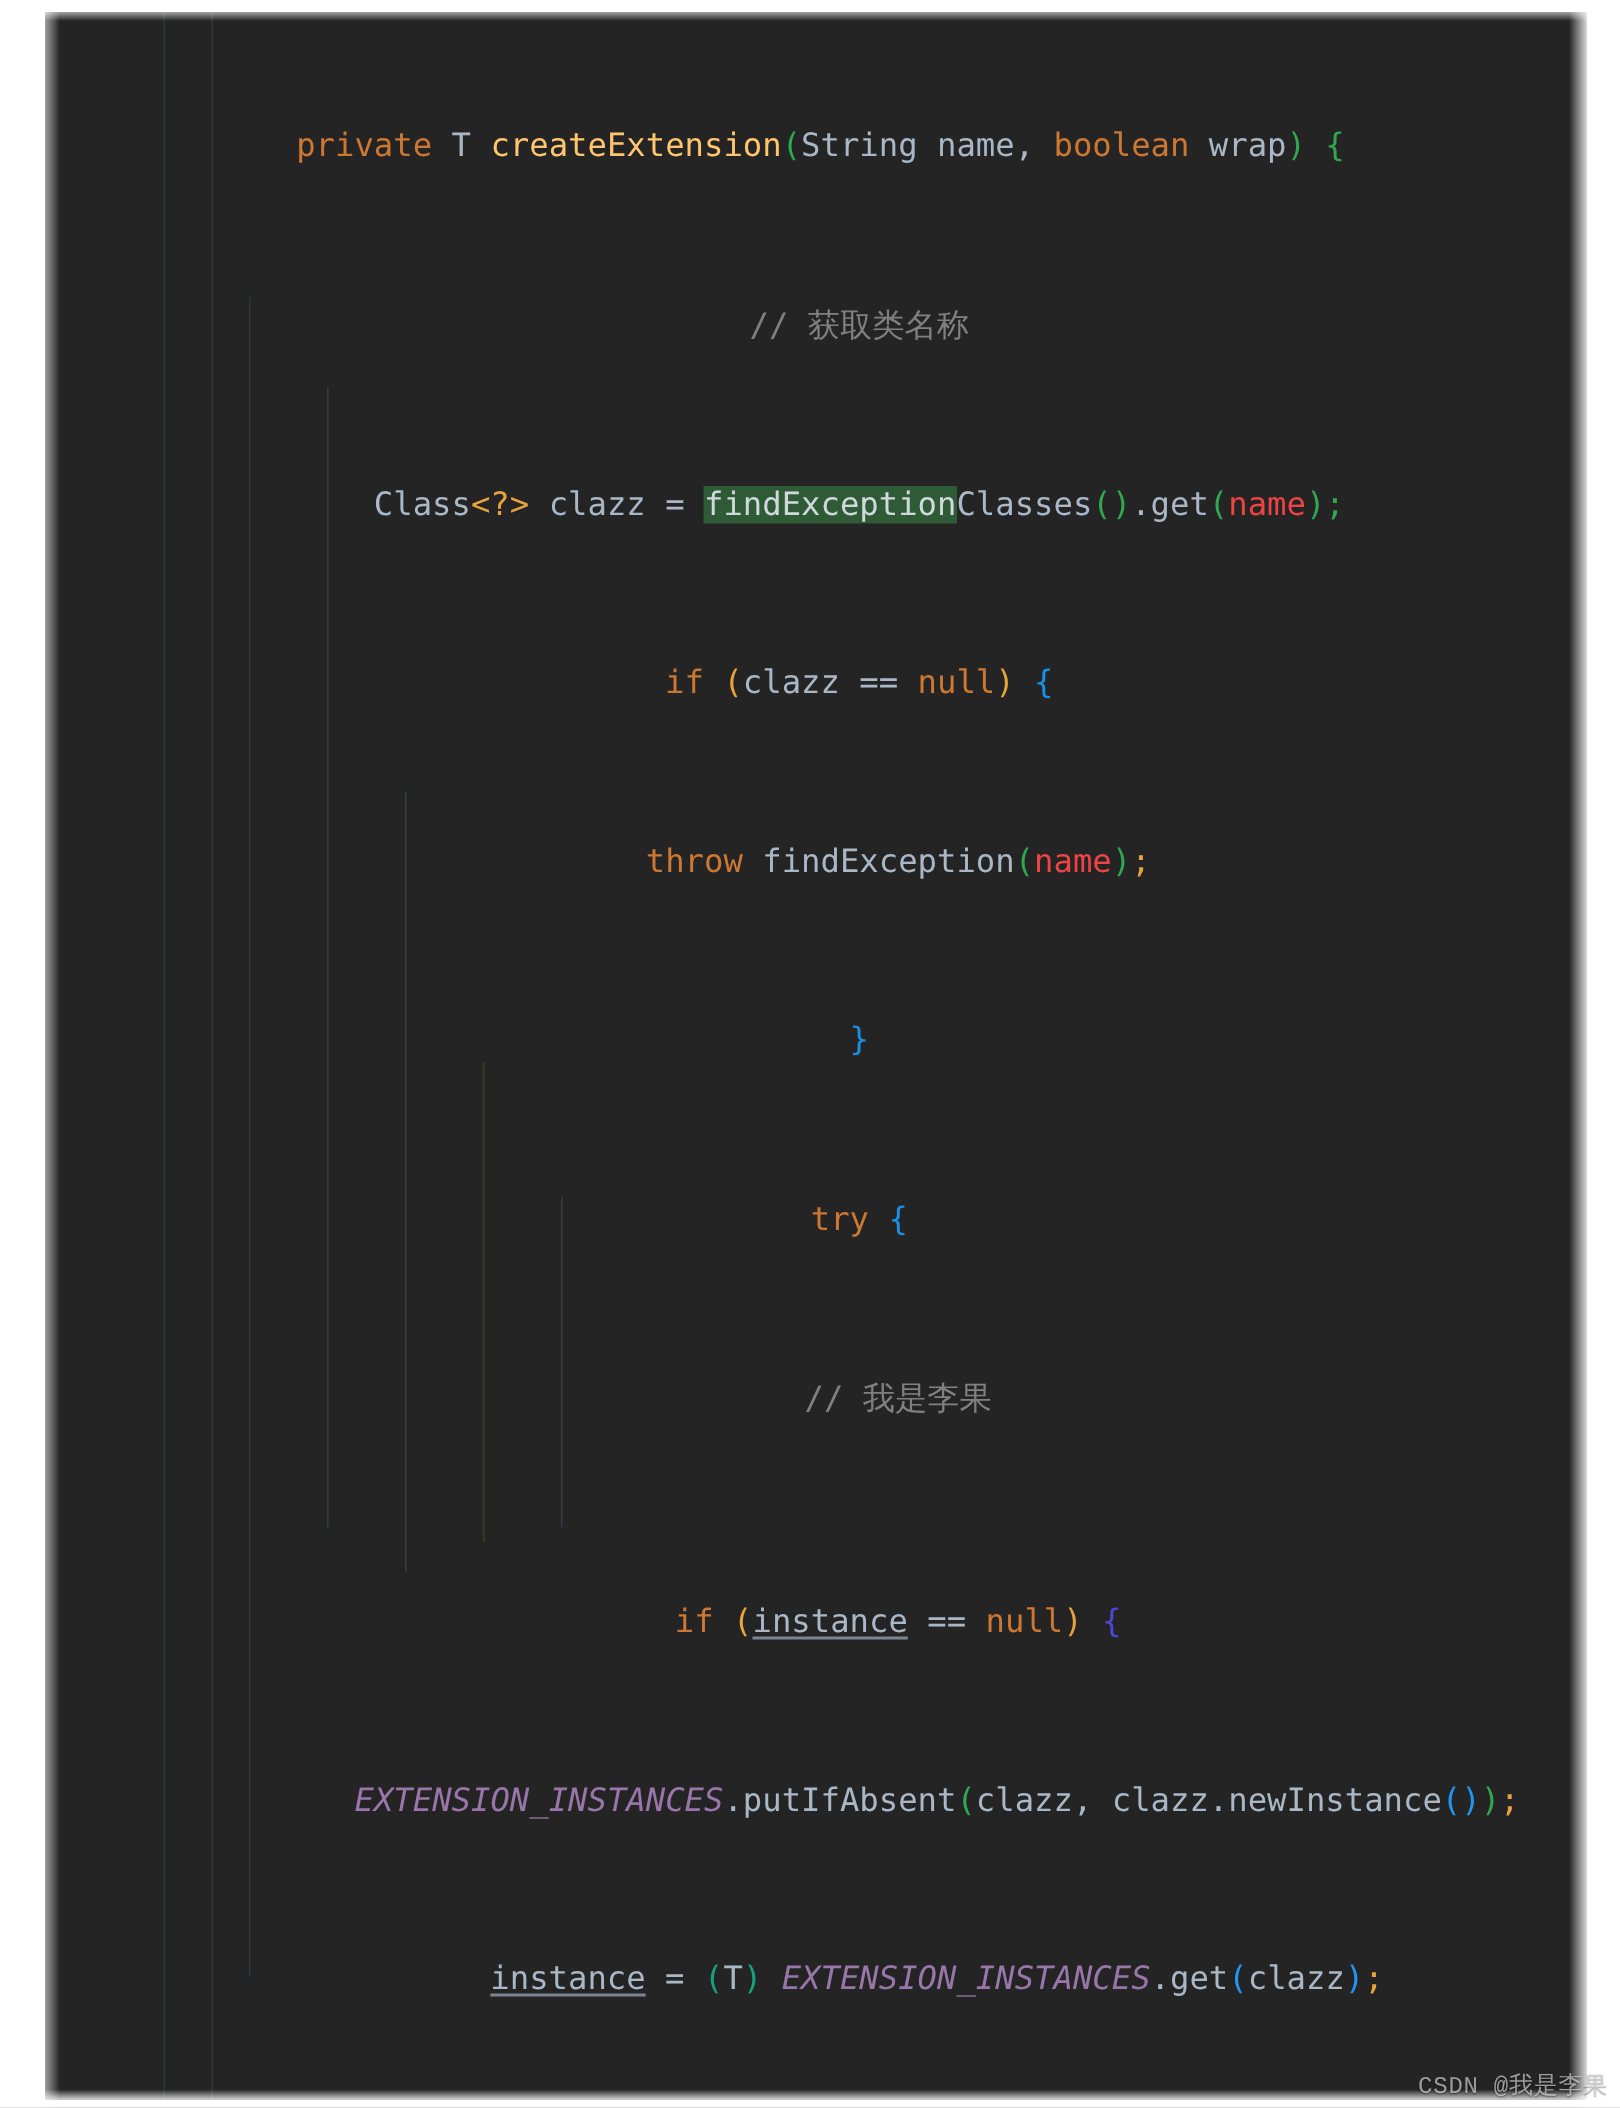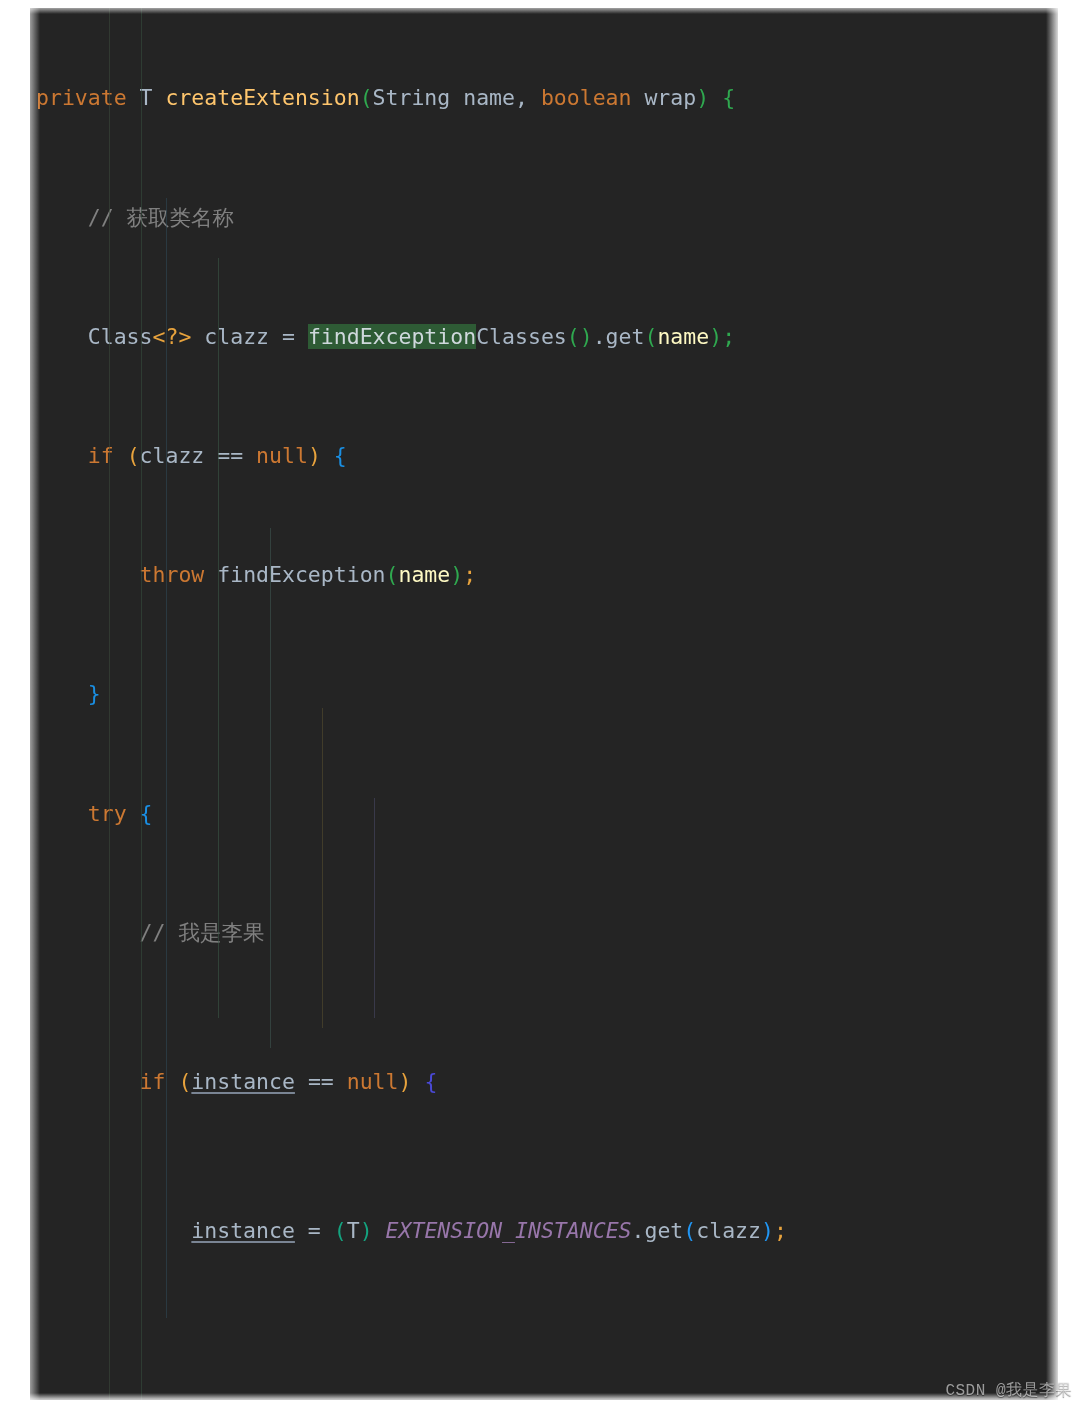--- a/index.html
+++ b/index.html
@@ -7,20 +7,21 @@
     margin: 0; padding: 0;
     width: 1080px; height: 1405px;
     background: #ffffff;
     overflow: hidden;
   }
   #screen {
     position: relative;
     width: 1080px; height: 1405px;
     background: #ffffff;
     overflow: hidden;
+    text-align: center;
   }
 
   
   #editor {
     position: absolute;
     left: 30px; top: 8px;
     width: 1028px; height: 1392px;
     background: #242424;
     overflow: hidden;
     font-family: "DejaVu Sans Mono", "Liberation Mono", monospace;
@@ -58,21 +59,21 @@
     position: relative;
     color: #a9b7c6;
   }
 
   
   .kw   { color: #cc7832; }            
   .typ  { color: #a9b7c6; }
   .id   { color: #a9b7c6; }
   .meth { color: #ffc66d; }            
   .stat { color: #9876aa; font-style: italic; }
-  .str  { color: #fef9c3; }            
+  .str  { color: #ef4444; }            
   .cmt  { color: #808080; }
   .loc  { color: #a9b7c6; text-decoration: underline; text-decoration-color:#7a8594; text-underline-offset: 3px; }            
   .tcast{ color: #4e9a6a; }
 
   
   .b1 { color: #2fa84f; }   
   .b2 { color: #e8a33d; }   
   .b3 { color: #14a37f; }   
   .b4 { color: #4a49d6; }   
   .b5 { color: #1a8fe3; }   
@@ -130,20 +131,21 @@
 
       <div class="ln">    <span class="b5">}</span></div>
 
       <div class="ln">    <span class="kw">try</span> <span class="b5">{</span></div>
 
       <div class="ln">        <span class="cmt">// 我是李果</span></div>
 
 
       <div class="ln">        <span class="kw">if</span> <span class="b2">(</span><span class="loc">instance</span> <span class="id">==</span> <span class="kw">null</span><span class="b2">)</span> <span class="b4">{</span></div>
 
+      <div class="ln">            <span class="stat">EXTENSION_INSTANCES</span>.putIfAbsent<span class="b1">(</span>clazz, clazz.newInstance<span class="b6">()</span><span class="b1">)</span><span class="b2">;</span></div>
 
       <div class="ln">            <span class="loc">instance</span> <span class="id">=</span> <span class="b3">(</span><span class="typ">T</span><span class="b3">)</span> <span class="stat">EXTENSION_INSTANCES</span>.get<span class="b6">(</span>clazz<span class="b6">)</span><span class="b2">;</span></div>
 
       
 
       
 
       
       
 

